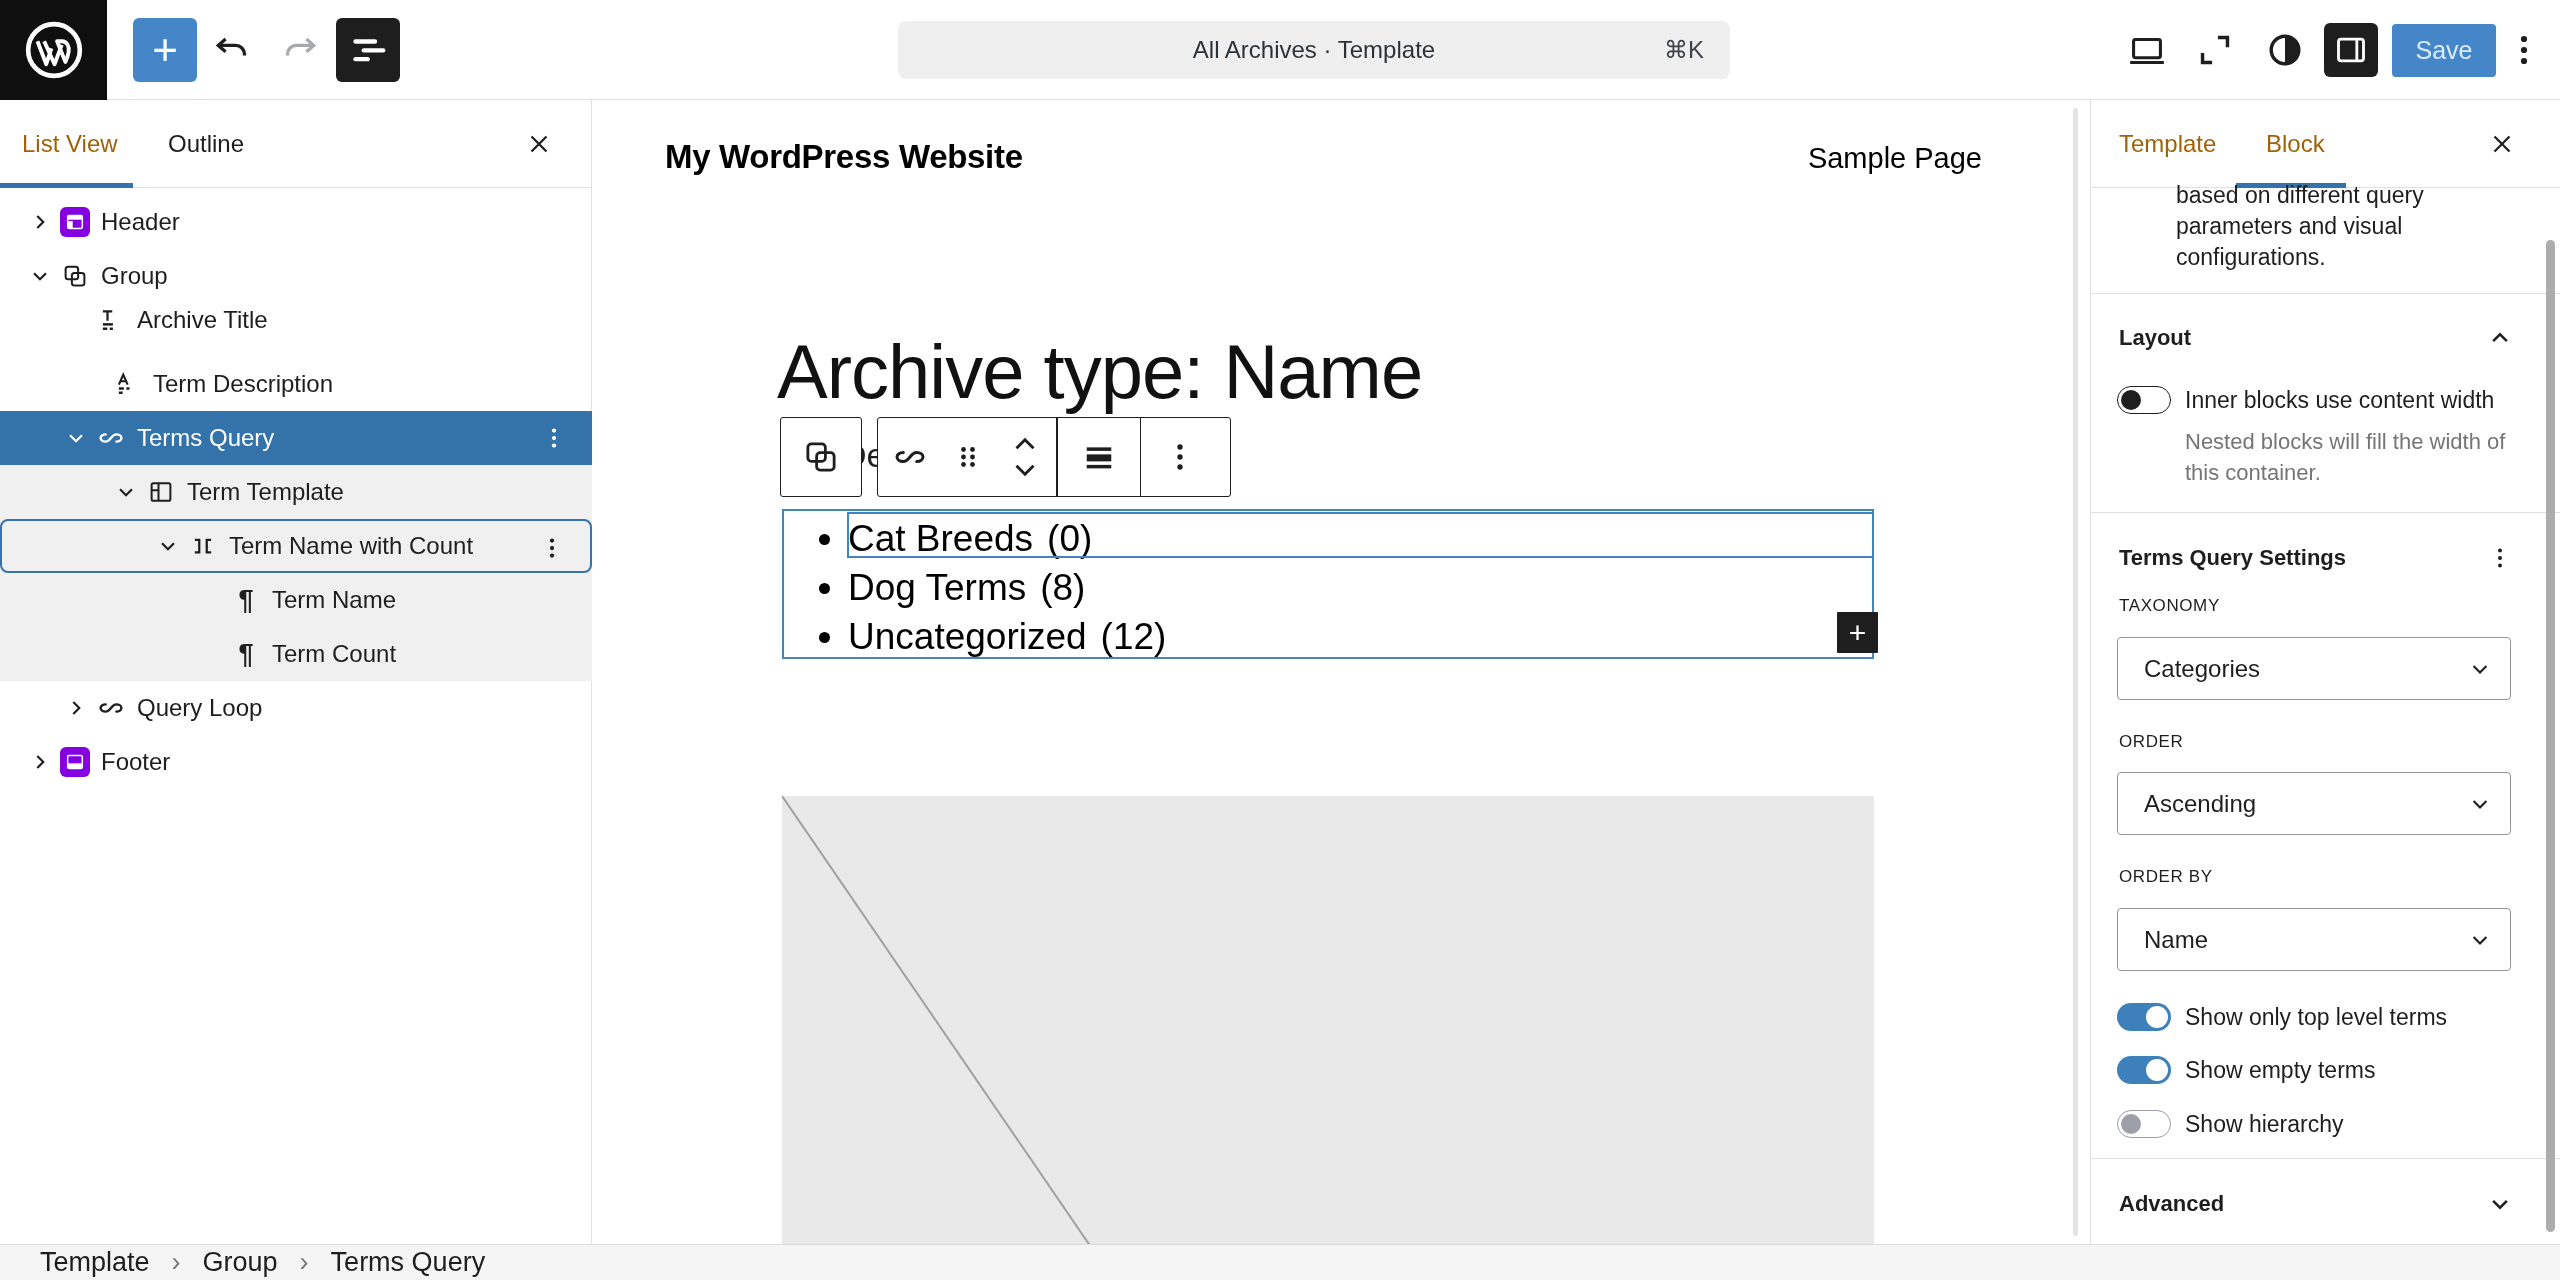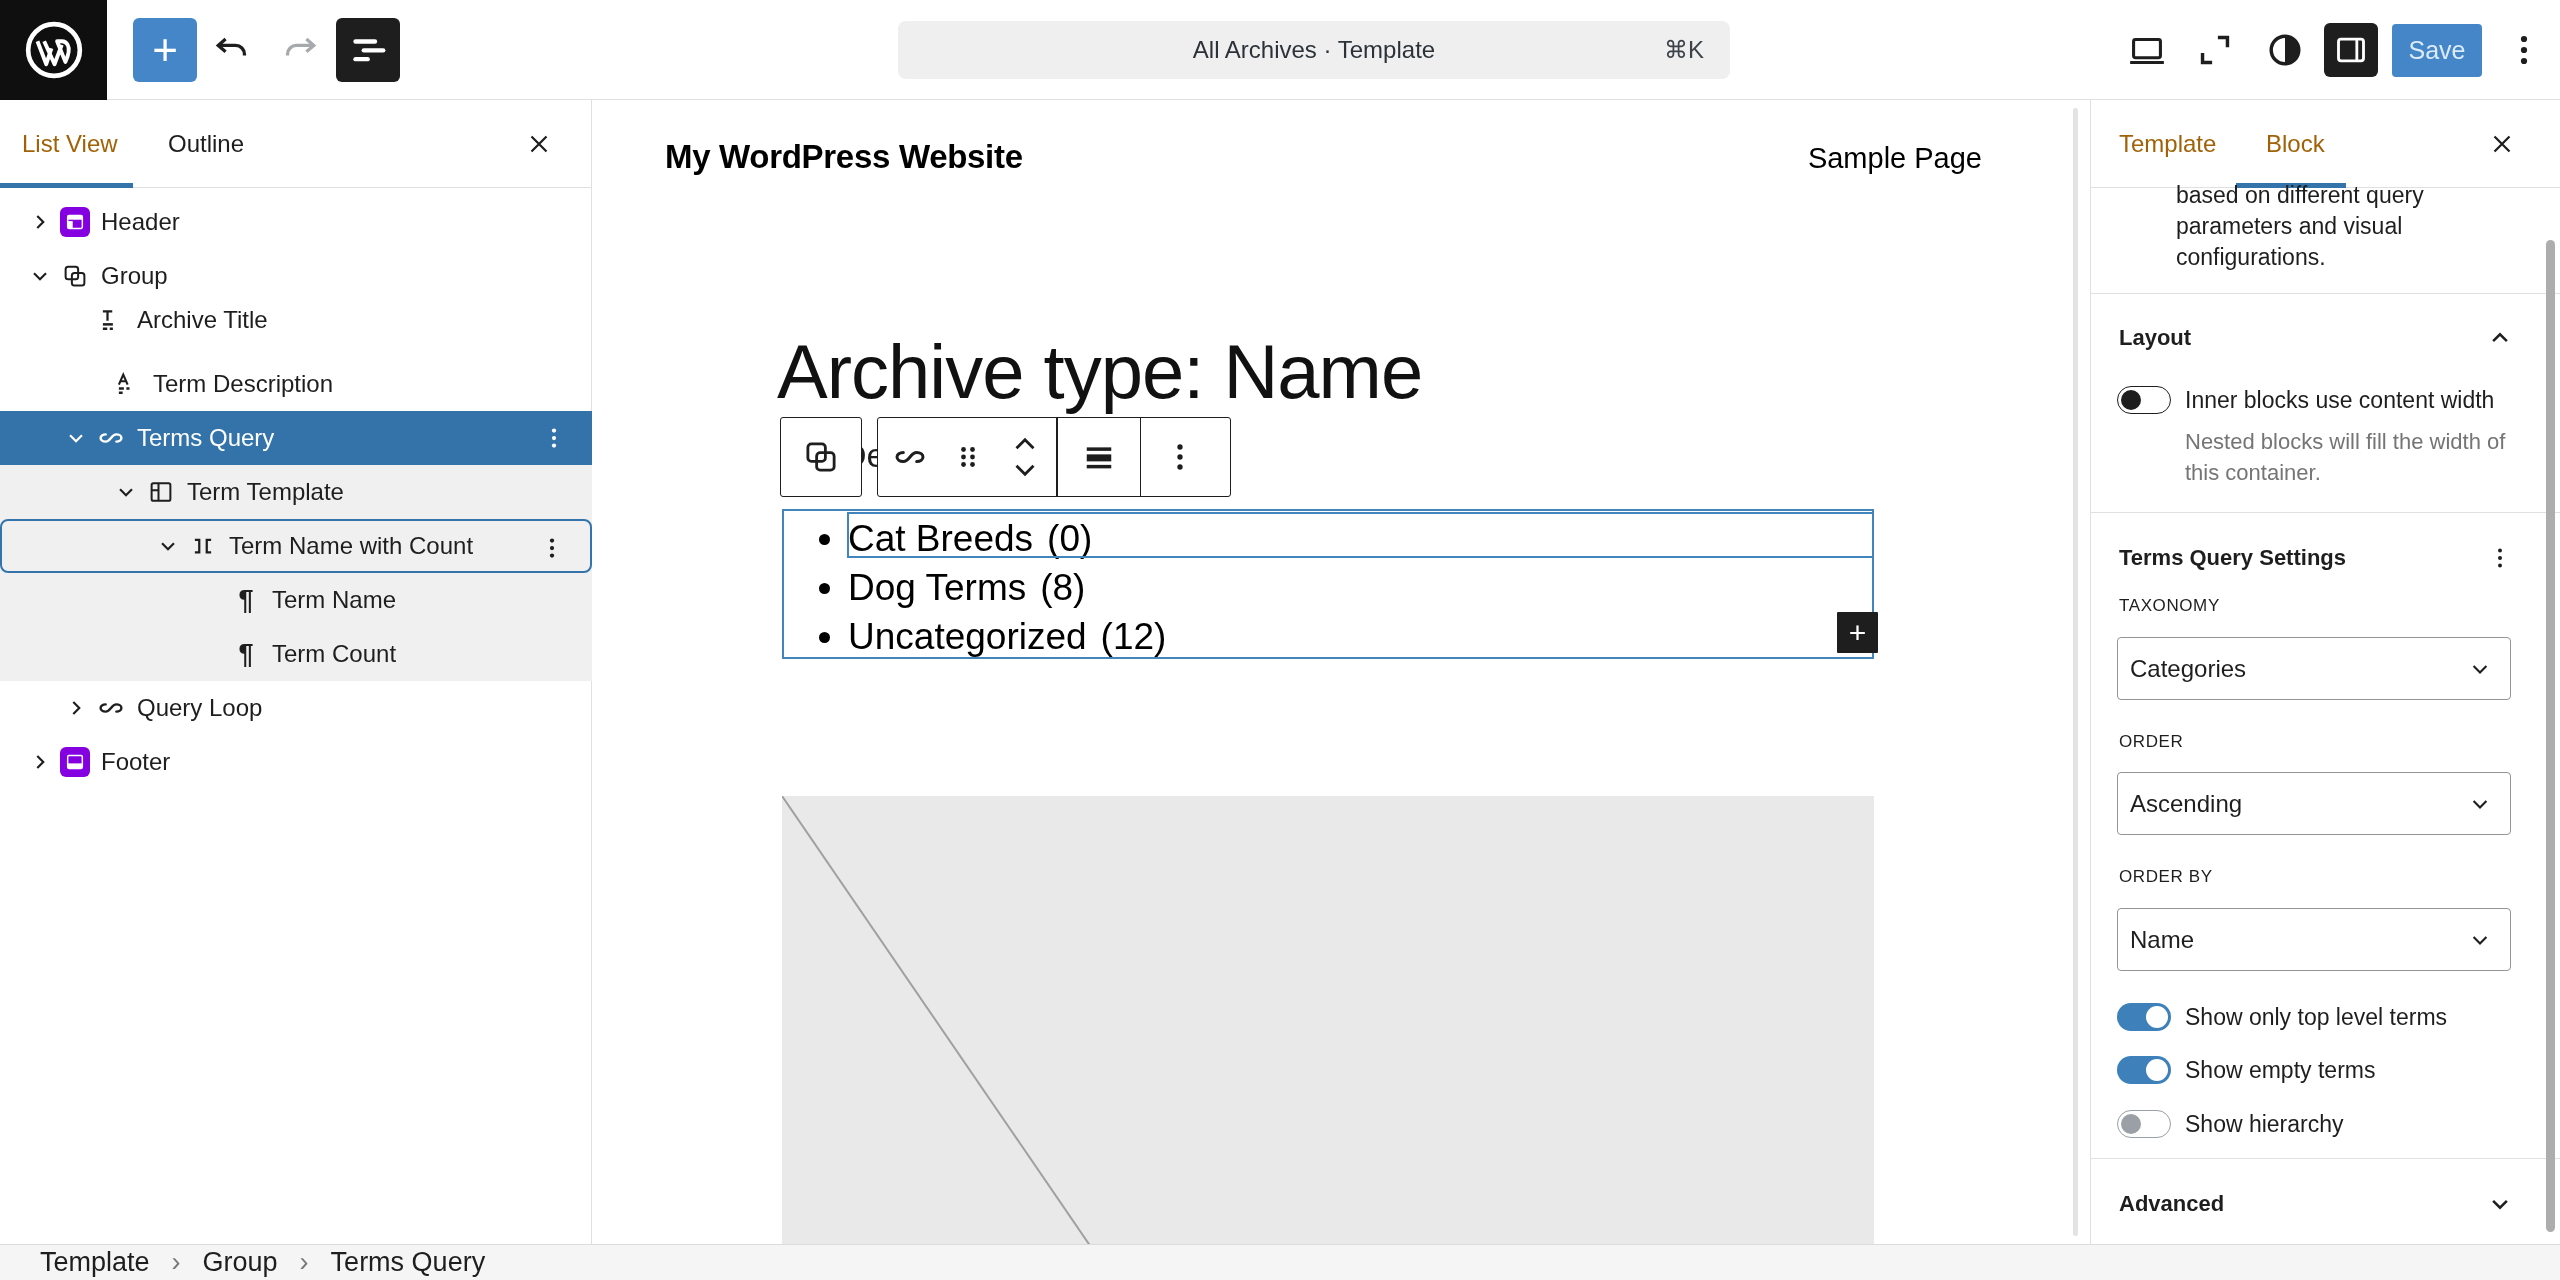--- a/index.html
+++ b/index.html
@@ -18,21 +18,21 @@
   .icon-btn{width:48px;height:64px;top:18px;color:#1e1e1e;}
   .undo-btn{left:208px;}
   .redo-btn{left:276px;color:#a7aaad;}
   .lv-toggle{left:336px;top:18px;width:64px;height:64px;background:#1e1e1e;border-radius:6px;}
   .cmd-pill{position:absolute;left:898px;top:21px;width:832px;height:58px;background:#efefef;
     border-radius:8px;display:flex;align-items:center;justify-content:center;font-size:24px;color:#2c3338;}
   .cmd-shortcut{position:absolute;right:26px;top:0;height:58px;display:flex;align-items:center;
     font-size:24px;color:#3c434a;}
   .laptop-btn{left:2123px;} .expand-btn{left:2191px;} .contrast-btn{left:2261px;}
   .sidebar-toggle{left:2324px;top:23px;width:54px;height:54px;background:#1e1e1e;border-radius:6px;}
-  .save-btn{left:2392px;top:24px;width:90px;height:53px;background:#4486c7;border-radius:4px;
+  .save-btn{left:2392px;top:24px;width:104px;height:53px;background:#4486c7;border-radius:4px;
     color:#dcebf9;font-size:25px;}
   .tb-kebab{left:2500px;}
 
   
   .lv-panel{position:absolute;left:0;top:100px;width:592px;height:1144px;background:#fff;
     border-right:1px solid #e0e0e0;z-index:30;}
   .panel-tabs{position:absolute;left:0;top:0;right:0;height:88px;border-bottom:1px solid #e0e0e0;}
   .tab{position:absolute;top:0;height:88px;display:flex;align-items:center;font-size:24px;color:#a16207;cursor:pointer;}
   .lv-tab1{left:22px;} .lv-tab2{left:168px;color:#1e1e1e;}
   .tab-underline{position:absolute;bottom:-1px;height:5px;background:#3474ab;}
@@ -89,21 +89,21 @@
   .tgl-on{background:#3d80ba;}
   .tgl-on .knob{position:absolute;right:3px;top:3px;width:22px;height:22px;border-radius:50%;background:#fff;}
   .tgl-off{background:#fff;border:1.5px solid #9aa0a6;}
   .tgl-off .knob{position:absolute;left:3px;top:2.5px;width:20px;height:20px;border-radius:50%;background:#9aa0a6;}
   .tgl-off.dark-knob{border-color:#1e1e1e;}
   .tgl-off.dark-knob .knob{background:#1e1e1e;}
   .tgl-label{font-size:23px;color:#1e1e1e;}
   .help-text{position:absolute;left:94px;width:360px;font-size:22px;line-height:31px;color:#757575;}
   .field-label{position:absolute;left:28px;font-size:17px;font-weight:500;letter-spacing:0.6px;color:#1e1e1e;}
   .select{position:absolute;left:26px;width:394px;height:63px;border:1px solid #949494;border-radius:4px;
-    display:flex;align-items:center;font-size:24px;color:#1e1e1e;padding-left:12px;cursor:pointer;background:#fff;}
+    display:flex;align-items:center;font-size:24px;color:#1e1e1e;padding-left:26px;cursor:pointer;background:#fff;}
   .select .sel-chev{position:absolute;right:16px;color:#1e1e1e;}
   .set-scrollthumb{position:absolute;right:5px;top:140px;width:9px;height:992px;background:#adadad;border-radius:5px;}
 
   
   .footerbar{position:absolute;left:0;top:1244px;width:2560px;height:36px;background:#f5f5f5;
     border-top:1px solid #dcdcdc;display:flex;align-items:center;z-index:50;padding-left:40px;}
   .bc-item{font-size:27px;color:#1e1e1e;cursor:pointer;}
   .bc-sep{font-size:27px;color:#787878;margin:0 22px;}
 </style>
 </head>

